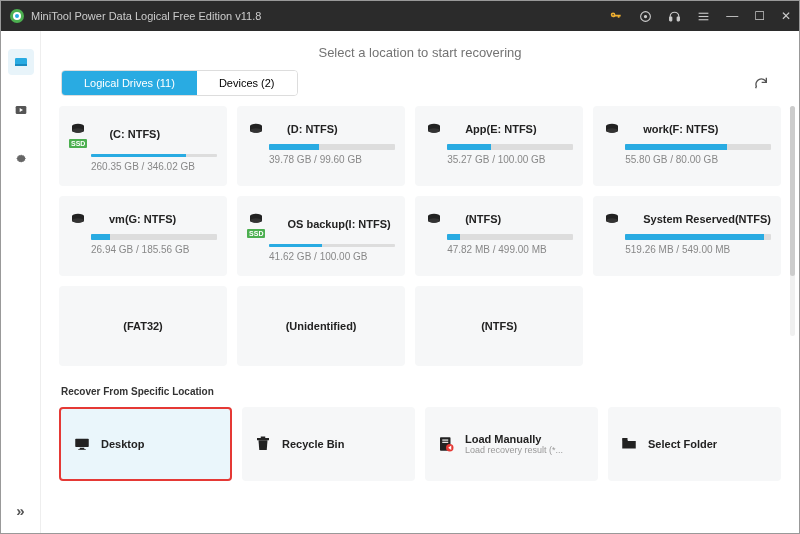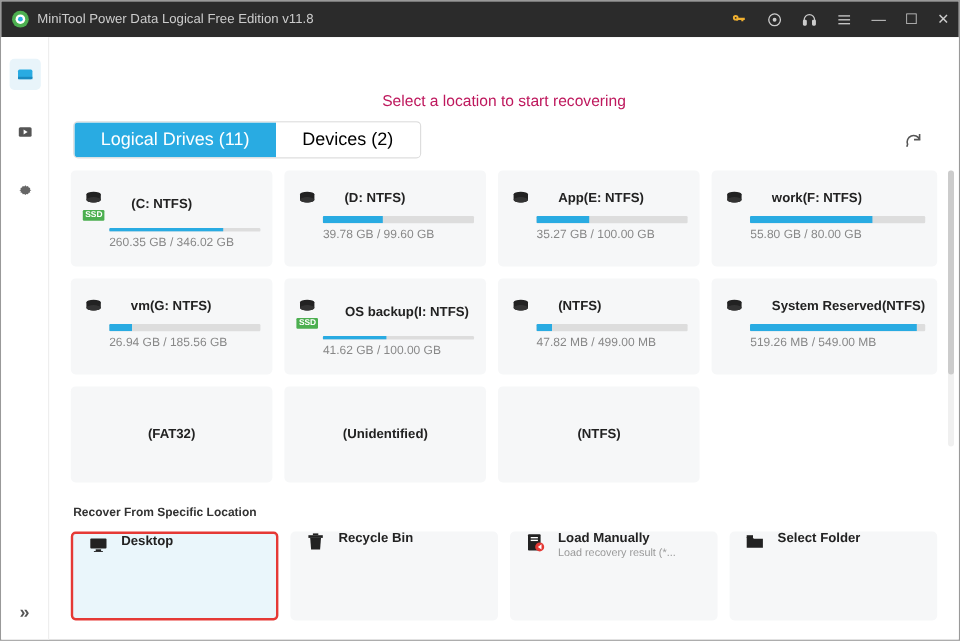--- a/index.html
+++ b/index.html
@@ -8,44 +8,44 @@
   .titlebar .logo { width: 16px; height: 16px; margin-right: 6px; display: inline-flex; align-items: center; justify-content: center; }
   .titlebar .title { flex: 1; color: #ccc; }
   .titlebar .tbicons { display: flex; gap: 16px; align-items: center; }
   .titlebar .tbicons span { cursor: pointer; font-size: 12px; color: #ccc; }
   .main { display: flex; height: calc(100% - 30px); background: #fff; }
   .sidebar { width: 40px; background: #fff; border-right: 1px solid #eee; display: flex; flex-direction: column; align-items: center; padding-top: 18px; gap: 22px; }
   .sidebar .sbitem { width: 26px; height: 26px; display: flex; align-items: center; justify-content: center; border-radius: 4px; cursor: pointer; }
   .sidebar .sbitem.active { background: #e8f4fa; }
   .sidebar .expand { margin-top: auto; margin-bottom: 14px; font-size: 15px; color: #555; cursor: pointer; font-weight: bold; }
   .content { flex: 1; display: flex; flex-direction: column; position: relative; }
-  .heading { text-align: center; font-size: 13px; color: #be185d; padding: 14px 0 10px; margin-top: 31px; }
+  .heading { text-align: center; font-size: 13px; color: #737373; padding: 14px 0 10px; }
   .tabs-row { display: flex; align-items: center; padding: 0 20px 10px; }
   .tabs { display: flex; border-radius: 4px; overflow: hidden; border: 1px solid #ddd; }
-  .tab { padding: 6px 22px; font-size: 15px; cursor: pointer; background: #fff; }
+  .tab { padding: 6px 22px; font-size: 11px; cursor: pointer; background: #fff; }
   .tab.active { background: #29abe2; color: #fff; }
   .refresh { margin-left: auto; margin-right: 10px; font-size: 16px; color: #555; cursor: pointer; }
   .drives-wrap { padding: 0 18px; position: relative; }
   .drives { display: grid; grid-template-columns: repeat(4, 1fr); gap: 10px; }
   .drive { background: #f6f7f8; border-radius: 4px; padding: 14px 10px 14px 10px; display: flex; flex-direction: column; cursor: pointer; height: 80px; }
   .drive .drow { display: flex; align-items: center; gap: 22px; }
   .drive .dname { font-size: 11px; font-weight: 600; color: #222; white-space: nowrap; overflow: hidden; text-overflow: ellipsis; }
   .drive .dbar { height: 6px; background: #ddd; border-radius: 1px; margin: 6px 0 4px 22px; overflow: hidden; position: relative; }
   .drive .dbar .fill { height: 100%; background: #29abe2; }
   .drive .dsize { font-size: 10px; color: #888; margin-left: 22px; }
   .drive.noinfo { justify-content: center; align-items: center; }
   .drive.noinfo .dname { font-weight: 600; }
   .ssd-badge { font-size: 7px; background: #4caf50; color: #fff; padding: 0 2px; border-radius: 1px; font-weight: bold; line-height: 9px; }
   .scroll-track { position: absolute; right: 4px; top: 0; width: 5px; height: 230px; background: #f0f0f0; border-radius: 3px; }
   .scroll-thumb { width: 100%; height: 170px; background: #ccc; border-radius: 3px; }
   .section-title { font-size: 10px; font-weight: 600; color: #333; padding: 20px 20px 10px; }
   .locations { display: grid; grid-template-columns: repeat(4, 1fr); gap: 10px; padding: 0 18px; }
   .loc { background: #f6f7f8; border-radius: 4px; height: 74px; display: flex; flex-direction: column; cursor: pointer; overflow: hidden; }
   .loc.sel { border: 2px solid #e53935; background: #eaf6fb; }
-  .loc .lbody { flex: 1; display: flex; align-items: flex-start; gap: 10px; padding: 0 12px; }
+  .loc .lbody { flex: 1; display: flex; align-items: center; gap: 10px; padding: 0 12px; }
   .loc .licon { width: 18px; height: 18px; display: flex; align-items: center; justify-content: center; }
   .loc .ltxt { display: flex; flex-direction: column; overflow: hidden; }
   .loc .lname { font-size: 11px; font-weight: 600; color: #222; }
   .loc .lsub { font-size: 9px; color: #999; white-space: nowrap; overflow: hidden; text-overflow: ellipsis; }
   .loc .scanbtn { background: #29abe2; color: #fff; text-align: center; font-size: 12px; font-weight: 600; padding: 4px 0; display: flex; align-items: center; justify-content: center; gap: 6px; }
   svg { display: block; }
 </style>
 </head>
 <body>
 

